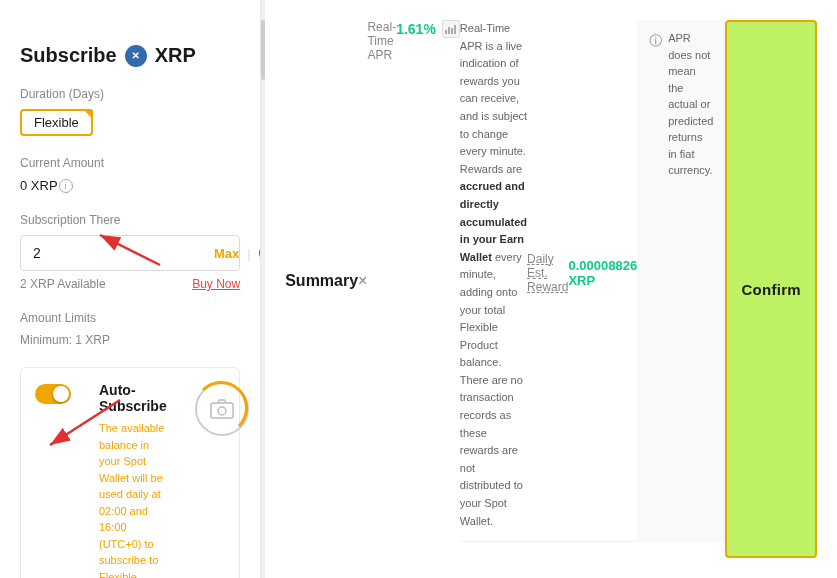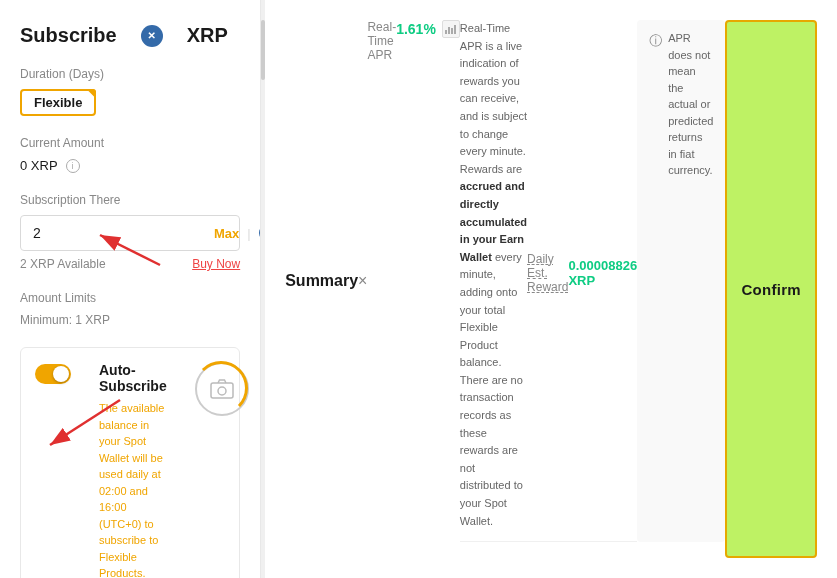--- a/index.html
+++ b/index.html
@@ -18,22 +18,23 @@
       width: 465px;
       border-right: 1px solid #e8e8e8;
       padding: 24px 20px;
       position: relative;
       overflow-y: auto;
     }
 
     .title-row {
       display: flex;
       align-items: center;
-      gap: 24px;
+      gap: 8px;
       margin-bottom: 20px;
+      margin-top: 20px;
     }
     .title-text {
       font-size: 20px;
       font-weight: 600;
       color: #1a1a1a;
     }
     .xrp-icon {
       width: 22px;
       height: 22px;
       border-radius: 50%;
@@ -53,21 +54,21 @@
     }
 
     .duration-btn {
       display: inline-flex;
       align-items: center;
       padding: 4px 12px;
       border: 2px solid #f0a500;
       background: #fff;
       border-radius: 4px;
       font-size: 13px;
-      font-weight: 700;
+      font-weight: 400;
       color: #1a1a1a;
       cursor: pointer;
       margin-bottom: 20px;
       position: relative;
     }
     .duration-btn::after {
       content: '';
       position: absolute;
       top: -2px;
       right: -2px;
@@ -79,21 +80,21 @@
     }
 
     .current-amount-section {
       margin-bottom: 20px;
     }
     .current-amount-value {
       font-size: 13px;
       color: #1a1a1a;
       display: flex;
       align-items: center;
-      gap: 8px;
+      gap: 1px;
     }
     .info-icon {
       width: 14px;
       height: 14px;
       border-radius: 50%;
       border: 1px solid #aaa;
       display: inline-flex;
       align-items: center;
       justify-content: center;
       font-size: 9px;

